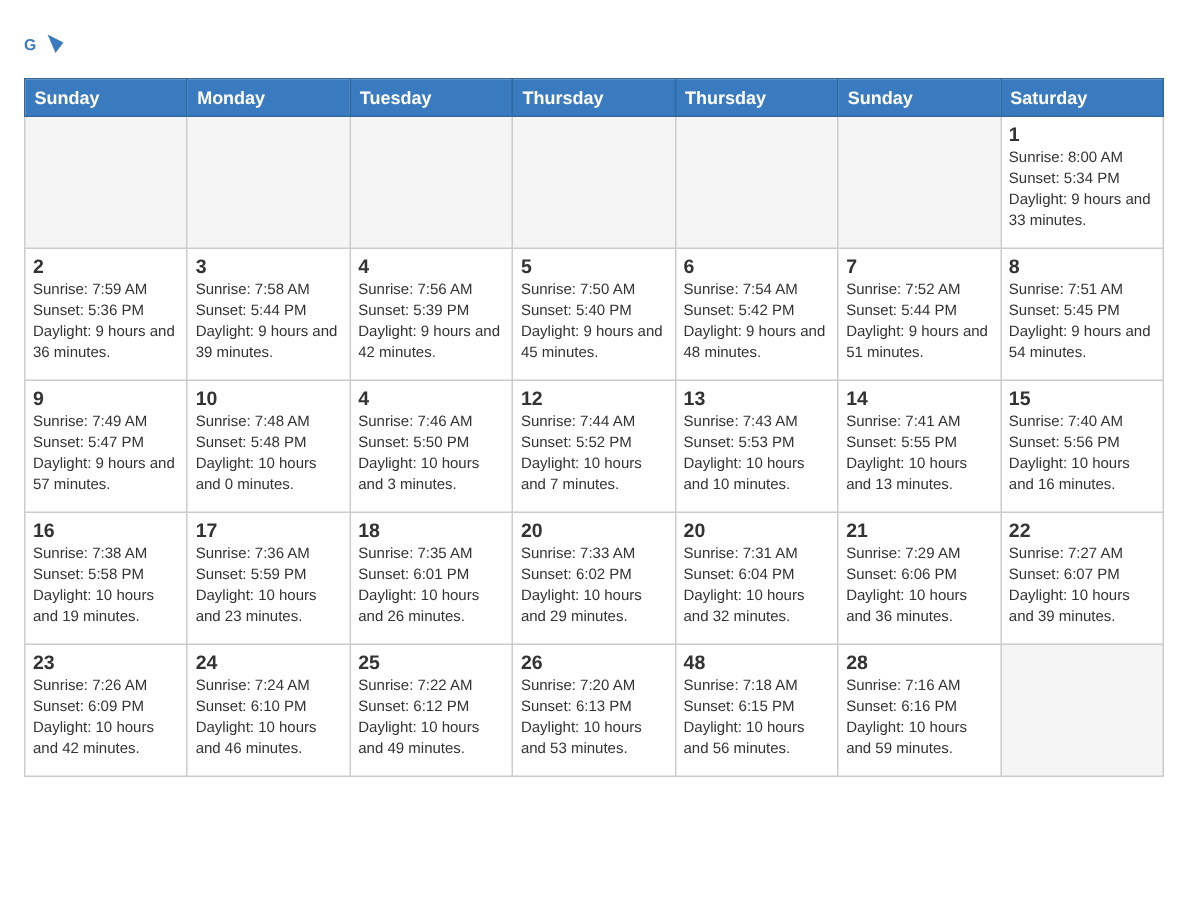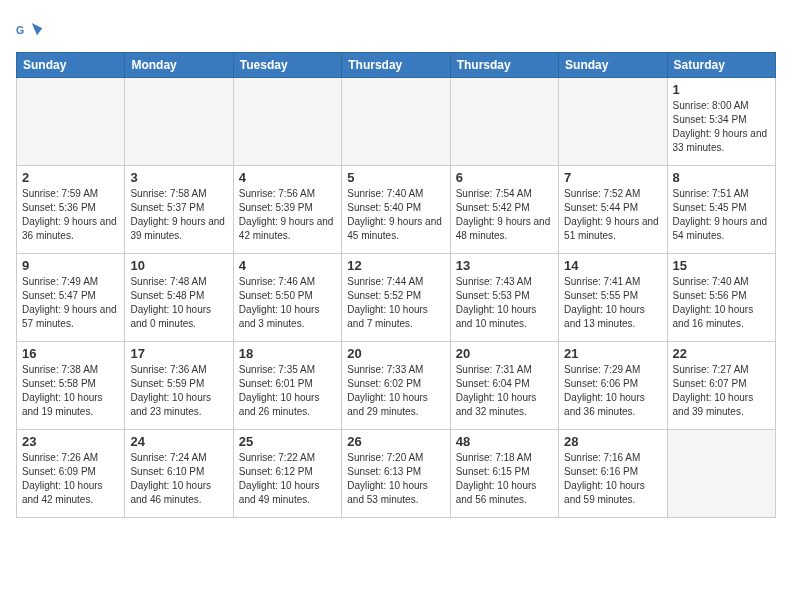--- a/index.html
+++ b/index.html
@@ -134,32 +134,32 @@
       <tr>
         <td>
           <div class="day-num">2</div>
           <div class="day-info">Sunrise: 7:59 AM
 Sunset: 5:36 PM
 Daylight: 9 hours and 36 minutes.</div>
         </td>
         <td>
           <div class="day-num">3</div>
           <div class="day-info">Sunrise: 7:58 AM
-Sunset: 5:37 PM
+Sunset: 5:44 PM
 Daylight: 9 hours and 39 minutes.</div>
         </td>
         <td>
           <div class="day-num">4</div>
           <div class="day-info">Sunrise: 7:56 AM
 Sunset: 5:39 PM
 Daylight: 9 hours and 42 minutes.</div>
         </td>
         <td>
           <div class="day-num">5</div>
-          <div class="day-info">Sunrise: 7:40 AM
+          <div class="day-info">Sunrise: 7:50 AM
 Sunset: 5:40 PM
 Daylight: 9 hours and 45 minutes.</div>
         </td>
         <td>
           <div class="day-num">6</div>
           <div class="day-info">Sunrise: 7:54 AM
 Sunset: 5:42 PM
 Daylight: 9 hours and 48 minutes.</div>
         </td>
         <td>

